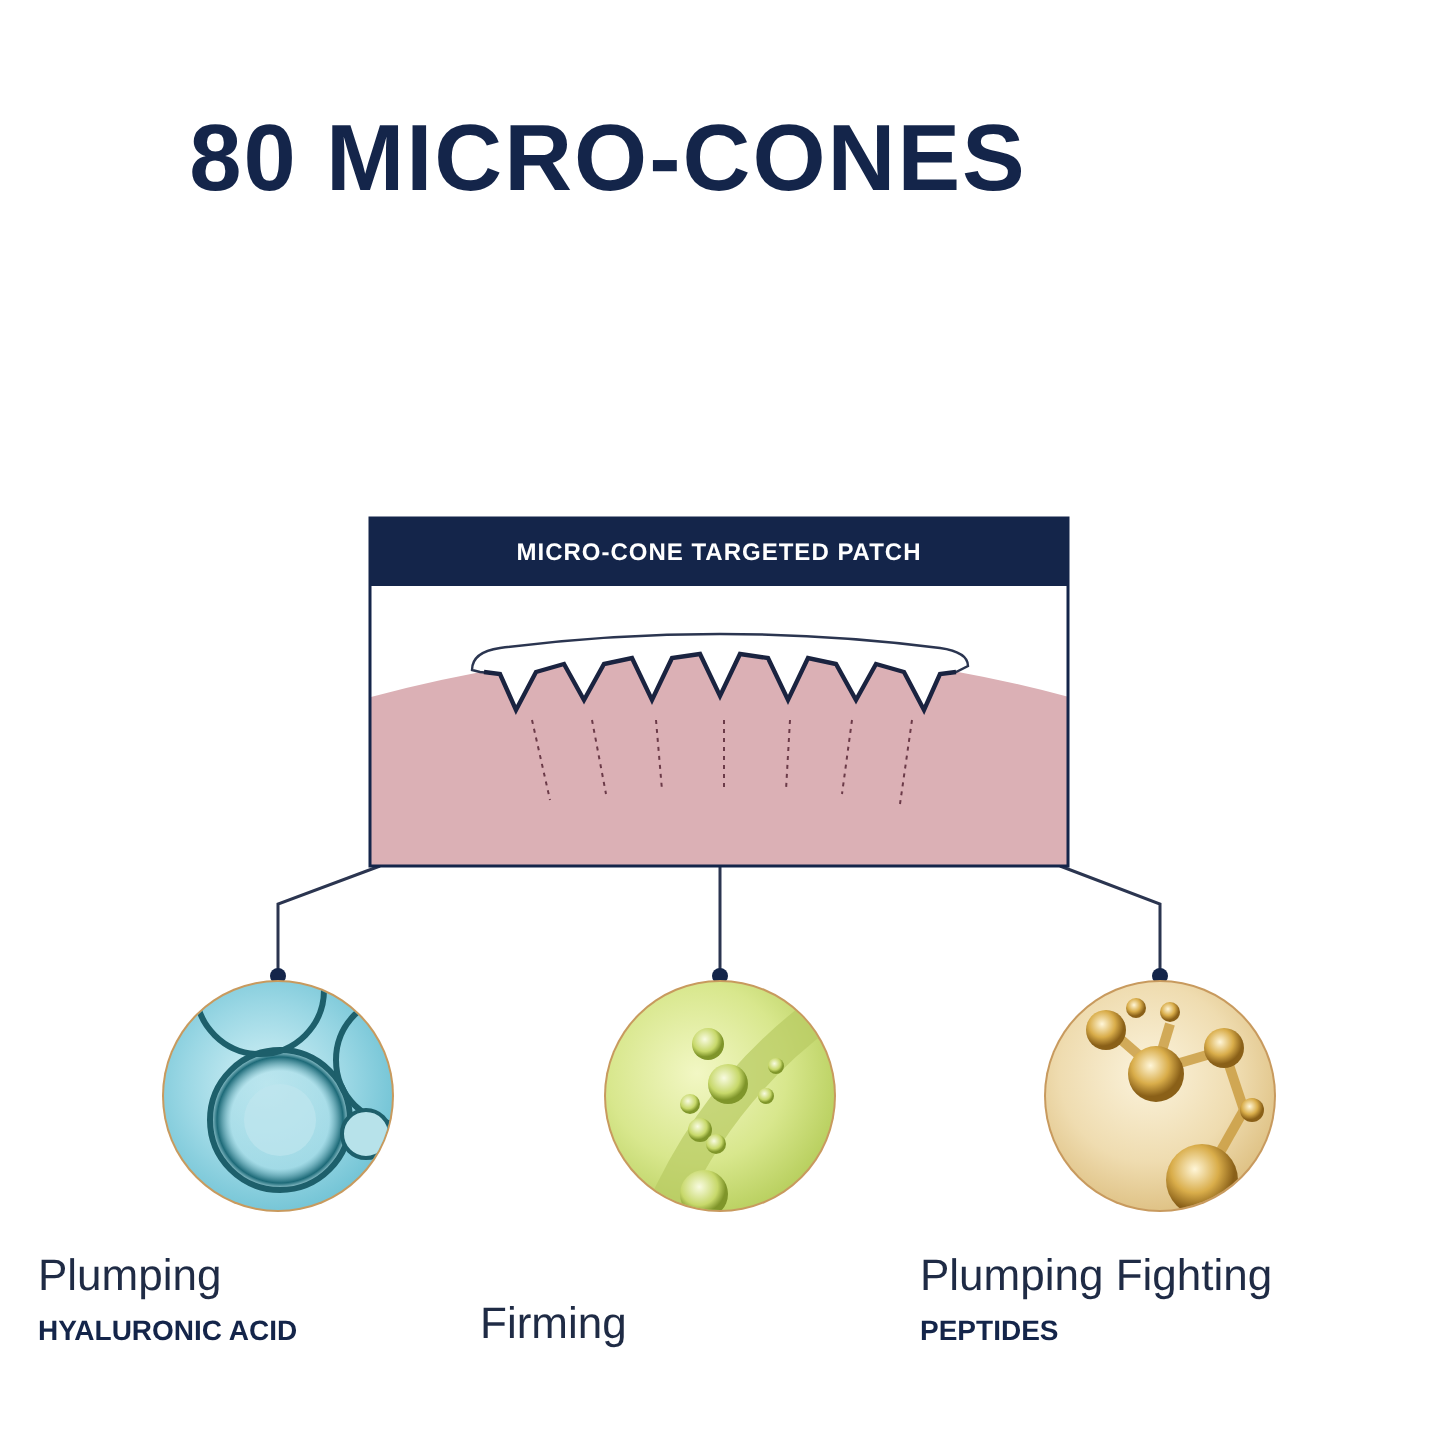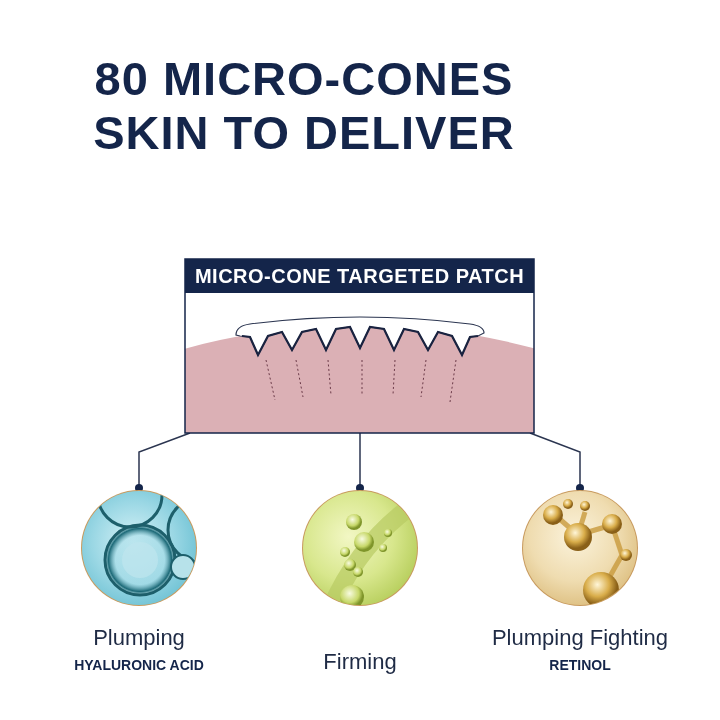--- a/index.html
+++ b/index.html
@@ -9,34 +9,33 @@
   }
   .headline {
     position: absolute; left: 0; top: 52px; width: 608px; text-align: center;
     font-weight: 700; font-size: 47px; line-height: 54px; letter-spacing: 1px; color: #14254a;
   }
   .headline div { white-space: nowrap; }
   .diagram { position: absolute; left: 0; top: 0; width: 720px; height: 720px; }
   .patch-title {
     position: absolute; left: 185px; top: 259px; width: 349px; height: 34px;
     display: flex; align-items: center; justify-content: center;
-    color: #ffffff; font-weight: 700; font-size: 20px; letter-spacing: 0.5px;
+    color: #ffffff; font-weight: 700; font-size: 12px; letter-spacing: 0.5px;
   }
   .ingredient {
-    position: absolute; width: 240px; text-align: center;
+    position: absolute; width: 240px; 
   }
   .ing-benefit { font-size: 22px; line-height: 26px; color: #1f2b45; font-weight: 400; }
   .ing-name { font-size: 14px; line-height: 28px; font-weight: 700; color: #14254a; white-space: nowrap; }
 </style>
 </head>
 <body>
 
 <div class="headline">
   <div>80 MICRO-CONES</div>
-  <div>SKIN TO DELIVER</div>
 </div>
 
 <svg class="diagram" viewBox="0 0 720 720" xmlns="http://www.w3.org/2000/svg">
   <defs>
     <clipPath id="boxclip">
         <rect x="185" y="293" width="349" height="140"></rect>
       </clipPath>
     <radialGradient id="gBlue" cx="45%" cy="45%" r="60%">
       <stop offset="0%" stop-color="#d6f2f7"></stop>
       <stop offset="60%" stop-color="#9ad7e4"></stop>
@@ -162,14 +161,14 @@
 
 <div class="ingredient" style="left:19px; top:625px;">
   <div class="ing-benefit">Plumping</div>
   <div class="ing-name">HYALURONIC ACID</div>
 </div>
 <div class="ingredient" style="left:240px; top:625px;margin-top:24px;">
   <div class="ing-benefit">Firming</div>
 </div>
 <div class="ingredient" style="left:460px; top:625px;">
   <div class="ing-benefit">Plumping Fighting</div>
-  <div class="ing-name">RETINOL</div>
+  <div class="ing-name">PEPTIDES</div>
 </div>
 
 </body></html>

